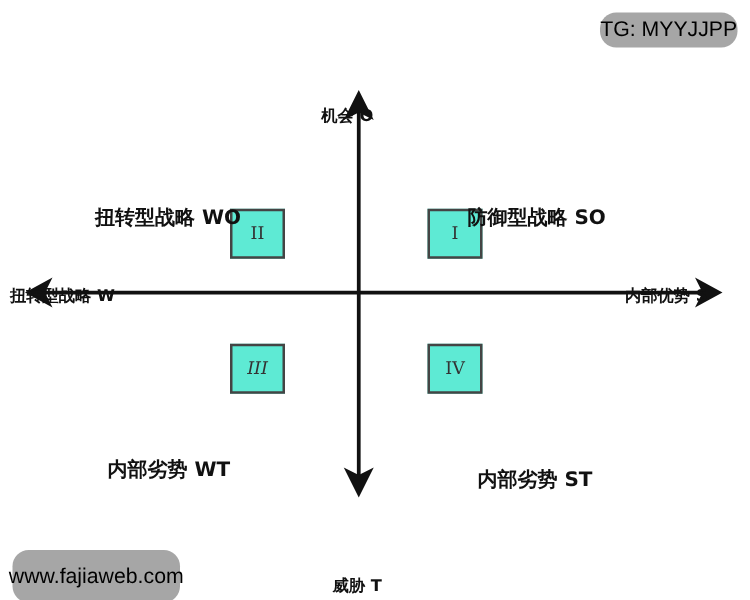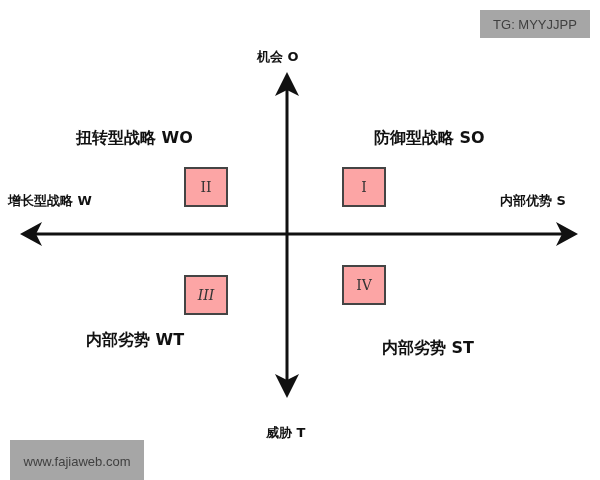--- a/index.html
+++ b/index.html
@@ -1,38 +1,38 @@
 <!DOCTYPE html>
 <html><head>
   <meta charset="utf-8">
   <style>
     html, body { margin: 0; padding: 0; }
     body {
       width: 600px; height: 480px; position: relative; overflow: hidden;
       background: #ffffff;
       font-family: "DejaVu Sans", sans-serif;
     }
-    .abs { position: absolute; }
+    .abs { position: absolute; margin-top: 36px; }
     .label {
       font-weight: bold; color: #111; white-space: nowrap;
       font-family: "DejaVu Sans", sans-serif;
     }
     .axis-label { font-size: 13px; }
     .quad-label { font-size: 16px; text-align: right; }
     .quad-box {
       position: absolute; width: 44px; height: 40px;
-      background: #fca5a5; border: 2px solid #444;
+      background: #5eead4; border: 2px solid #444;
       box-sizing: border-box;
       display: flex; align-items: center; justify-content: center;
       font-family: "DejaVu Serif", serif; font-size: 14px; color: #333;
     }
     .watermark {
-      position: absolute; background: #a6a6a6; color: #404040;
-      font-family: "Liberation Sans", sans-serif; font-size: 13px;
-      display: flex; align-items: center; justify-content: center;
+      position: absolute; background: #a6a6a6; color: #000000;
+      font-family: "Liberation Sans", sans-serif; font-size: 17px;
+      display: flex; align-items: center; justify-content: center; border-radius: 13px;
     }
     svg { position: absolute; left: 0; top: 0; }
   </style>
 </head>
 <body>
 
 <svg width="600" height="480">
   <g>
     <line x1="30" y1="234" x2="568" y2="234" stroke="#111" stroke-width="3"></line>
     <polygon points="20,234 42,222 36,234 42,246" fill="#111"></polygon>
@@ -40,27 +40,27 @@
   </g>
   <g>
     <line x1="287" y1="80" x2="287" y2="392" stroke="#111" stroke-width="3"></line>
     <polygon points="287,72 275,96 287,90 299,96" fill="#111"></polygon>
     <polygon points="287,398 275,374 287,380 299,374" fill="#111"></polygon>
   </g>
 </svg>
 
 <div class="abs label axis-label" style="left:257px; top:48px;">机会 O</div>
 <div class="abs label axis-label" style="left:266px; top:424px;">威胁 T</div>
-<div class="abs label axis-label" style="left:8px; top:192px;">增长型战略 W</div>
+<div class="abs label axis-label" style="left:8px; top:192px;">扭转型战略 W</div>
 <div class="abs label axis-label" style="left:500px; top:192px;">内部优势 S</div>
 
 <div class="quad-box" style="left:342px; top:167px;">I</div>
 <div class="quad-box" style="left:184px; top:167px;">II</div>
 <div class="quad-box" style="left:184px; top:275px;font-style:italic;">III</div>
-<div class="quad-box" style="left:342px; top:265px;">IV</div>
+<div class="quad-box" style="left:342px; top:275px;">IV</div>
 
 <div class="abs label quad-label" style="left:374px; top:128px;">防御型战略 SO</div>
 <div class="abs label quad-label" style="left:76px; top:128px;">扭转型战略 WO</div>
 <div class="abs label quad-label" style="left:86px; top:330px;">内部劣势 WT</div>
 <div class="abs label quad-label" style="left:382px; top:338px;">内部劣势 ST</div>
 
 <div class="watermark" style="left:480px; top:10px; width:110px; height:28px;">TG: MYYJJPP</div>
 <div class="watermark" style="left:10px; top:440px; width:134px; height:42px;">www.fajiaweb.com</div>
 
 </body></html>

